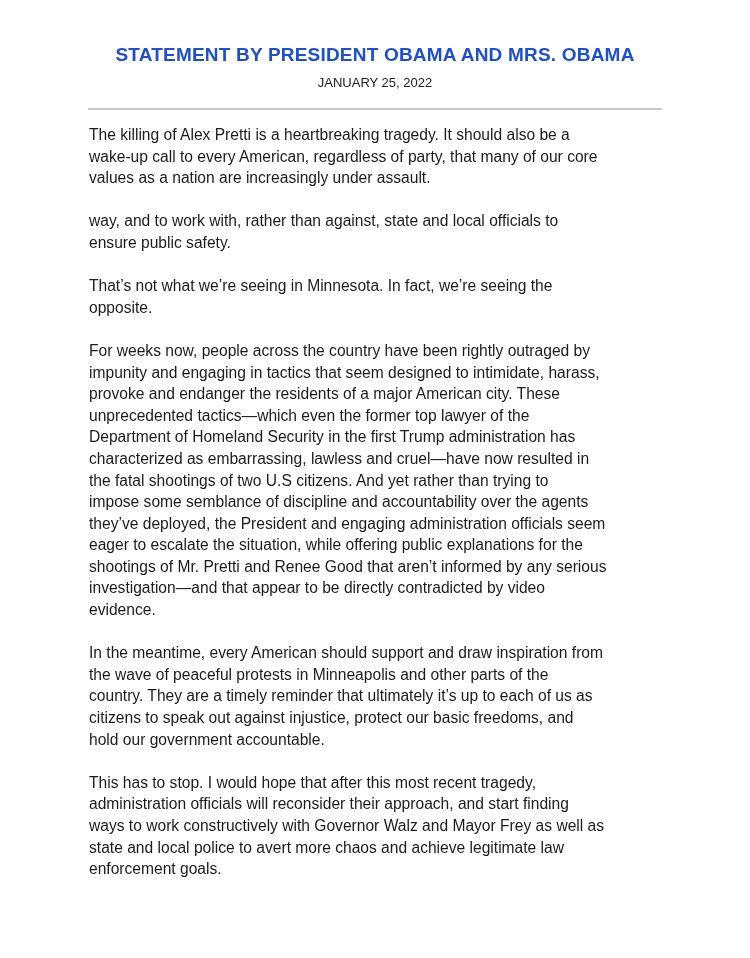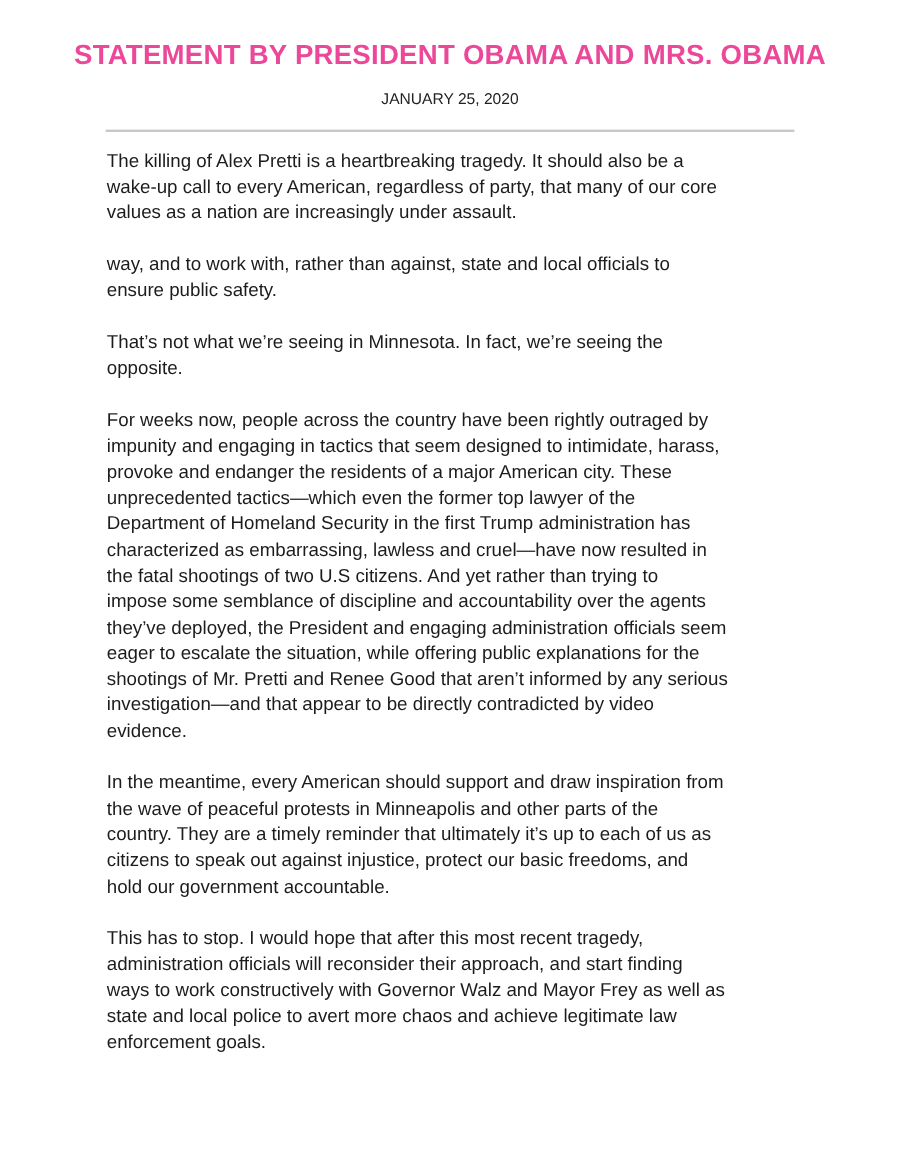--- a/index.html
+++ b/index.html
@@ -17,28 +17,28 @@
     }
     .page {
       position: absolute;
       left: 0;
       top: 0;
       width: 750px;
       height: 958px;
     }
     .title {
       position: absolute;
-      top: 32px;
+      top: 44px;
       left: 0;
       width: 750px;
       text-align: center;
       font-weight: bold;
-      font-size: 23px;
+      font-size: 19px;
       letter-spacing: 0.2px;
-      color: #ec4899;
+      color: #1d4ed8;
     }
     .date {
       position: absolute;
       top: 75px;
       left: 0;
       width: 750px;
       text-align: center;
       font-size: 13px;
       color: #222222;
     }
@@ -66,21 +66,21 @@
     .line {
       display: block;
       white-space: nowrap;
     }
   </style>
 </head>
 <body>
 
 <div class="page">
   <div class="title">STATEMENT BY PRESIDENT OBAMA AND MRS. OBAMA</div>
-  <div class="date">JANUARY 25, 2020</div>
+  <div class="date">JANUARY 25, 2022</div>
   <div class="divider"></div>
 
   <div class="body-text">
     <p class="para">
       <span class="line">The killing of Alex Pretti is a heartbreaking tragedy. It should also be a</span>
       <span class="line">wake-up call to every American, regardless of party, that many of our core</span>
       <span class="line">values as a nation are increasingly under assault.</span>
     </p>
     <p class="para">
       <span class="line">way, and to work with, rather than against, state and local officials to</span>

